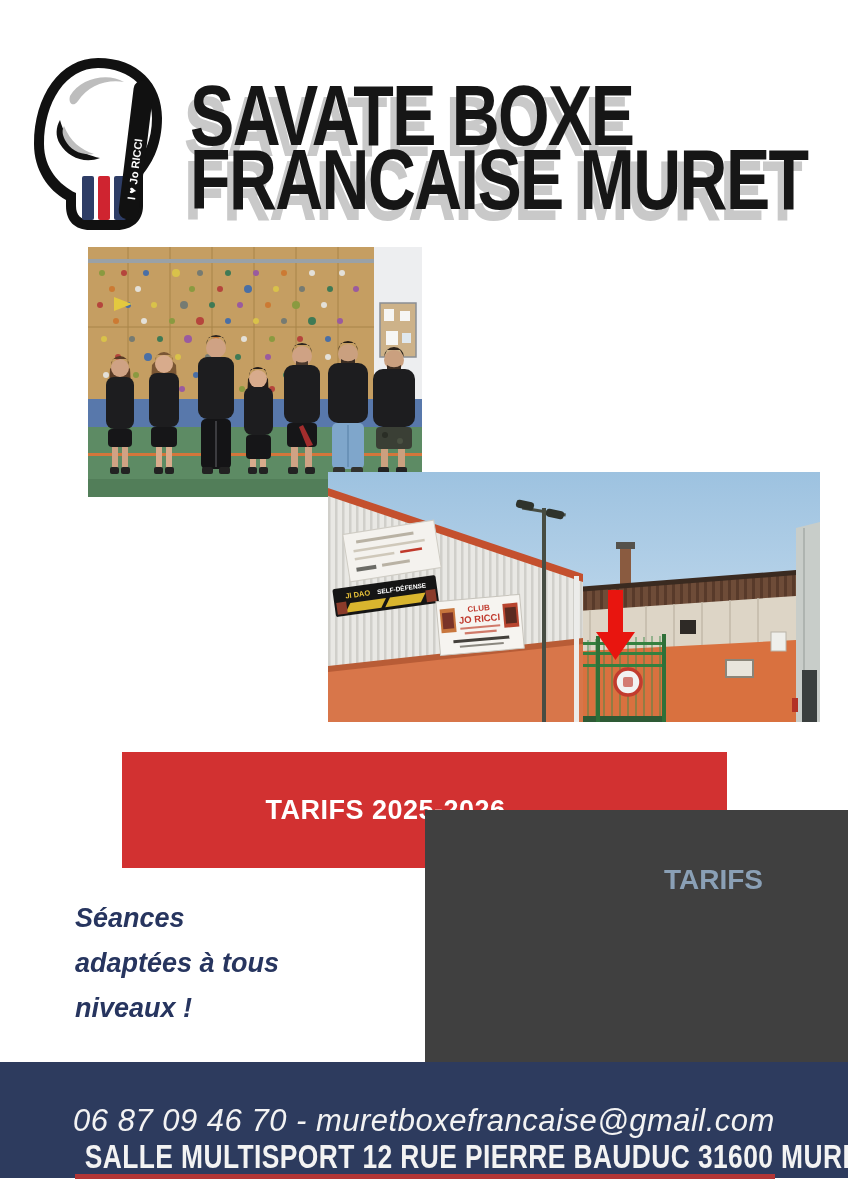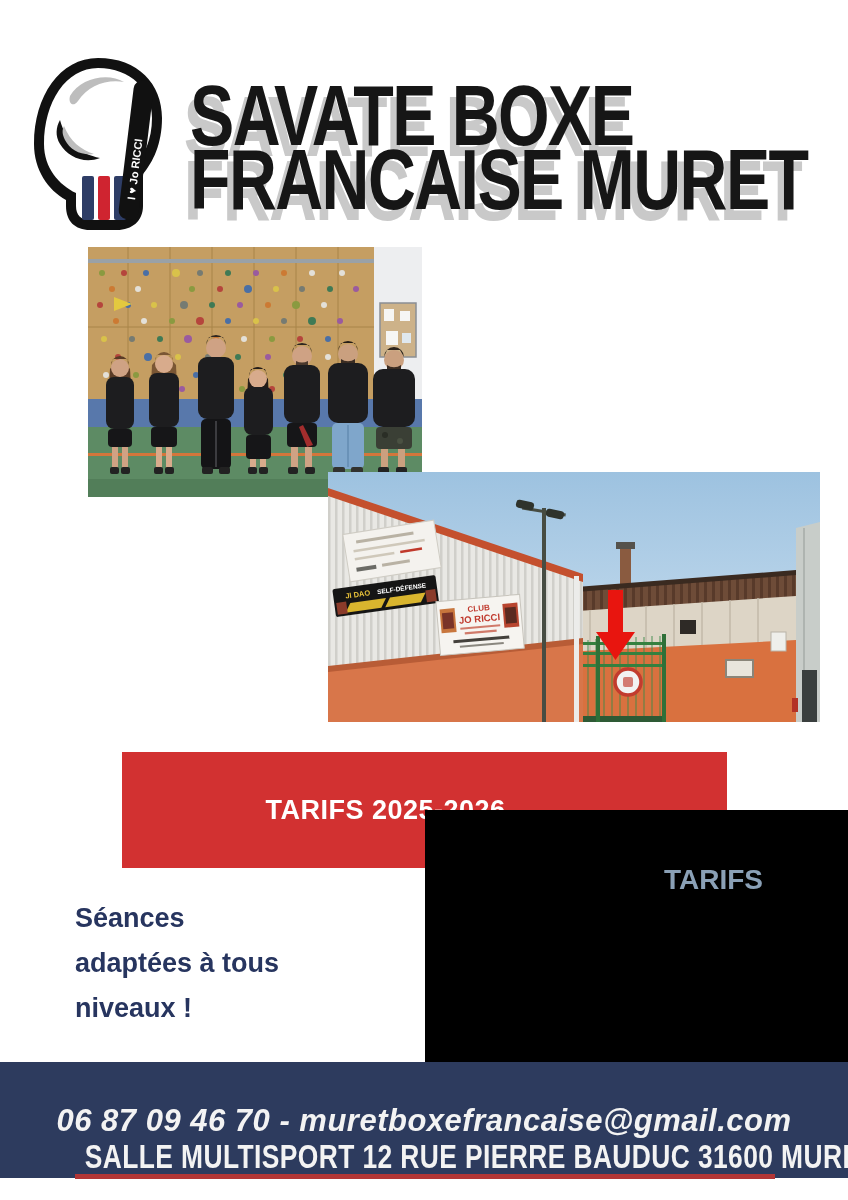--- a/index.html
+++ b/index.html
@@ -22,35 +22,35 @@
   .photo-building{left:328px;top:472px;width:492px;height:250px;}
 
   
   .banner{position:absolute;left:122px;top:752px;width:605px;height:116px;
           background:#d23131;display:flex;align-items:center;justify-content:center;
           padding-right:78px;box-sizing:border-box;}
   .banner-label{color:#ffffff;font-size:27px;font-weight:700;letter-spacing:.5px;}
 
   
   .pricing-box{position:absolute;left:425px;top:810px;width:423px;height:252px;
-               background:#000000;box-sizing:border-box;
+               background:#404040;box-sizing:border-box;
                padding:50px 85px 0 0;text-align:right;color:#7e94ae;}
   .pricing-heading{font-size:28px;font-weight:700;line-height:40px;color:#8aa0b6;}
   .pricing-line{font-size:28px;font-weight:700;line-height:40px;white-space:pre;}
 
   
   .note{position:absolute;left:75px;top:896px;width:345px;
         color:#27355f;font-size:27px;font-weight:700;line-height:45px;}
-  .note span{display:block;}
+  .note span{display:block;font-style:italic;}
 
   
   .footer{position:absolute;left:0;top:1062px;width:848px;height:116px;
           background:#2d3b5e;color:#f3f3f3;text-align:center;}
   .contact-line{padding-top:38px;font-size:31px;line-height:42px;font-style:italic;
-                font-weight:700;letter-spacing:.5px;}
+                font-weight:400;letter-spacing:.5px;}
   .address-line{font-size:33px;line-height:30px;font-weight:700;letter-spacing:.5px;
                 transform:scaleX(.8);transform-origin:center top;white-space:nowrap;}
   .address-underline{position:absolute;left:75px;top:1174px;width:700px;height:5px;
                      background:#b23636;}
 </style>
 </head>
 <body>
 
 <div class="page">
 

